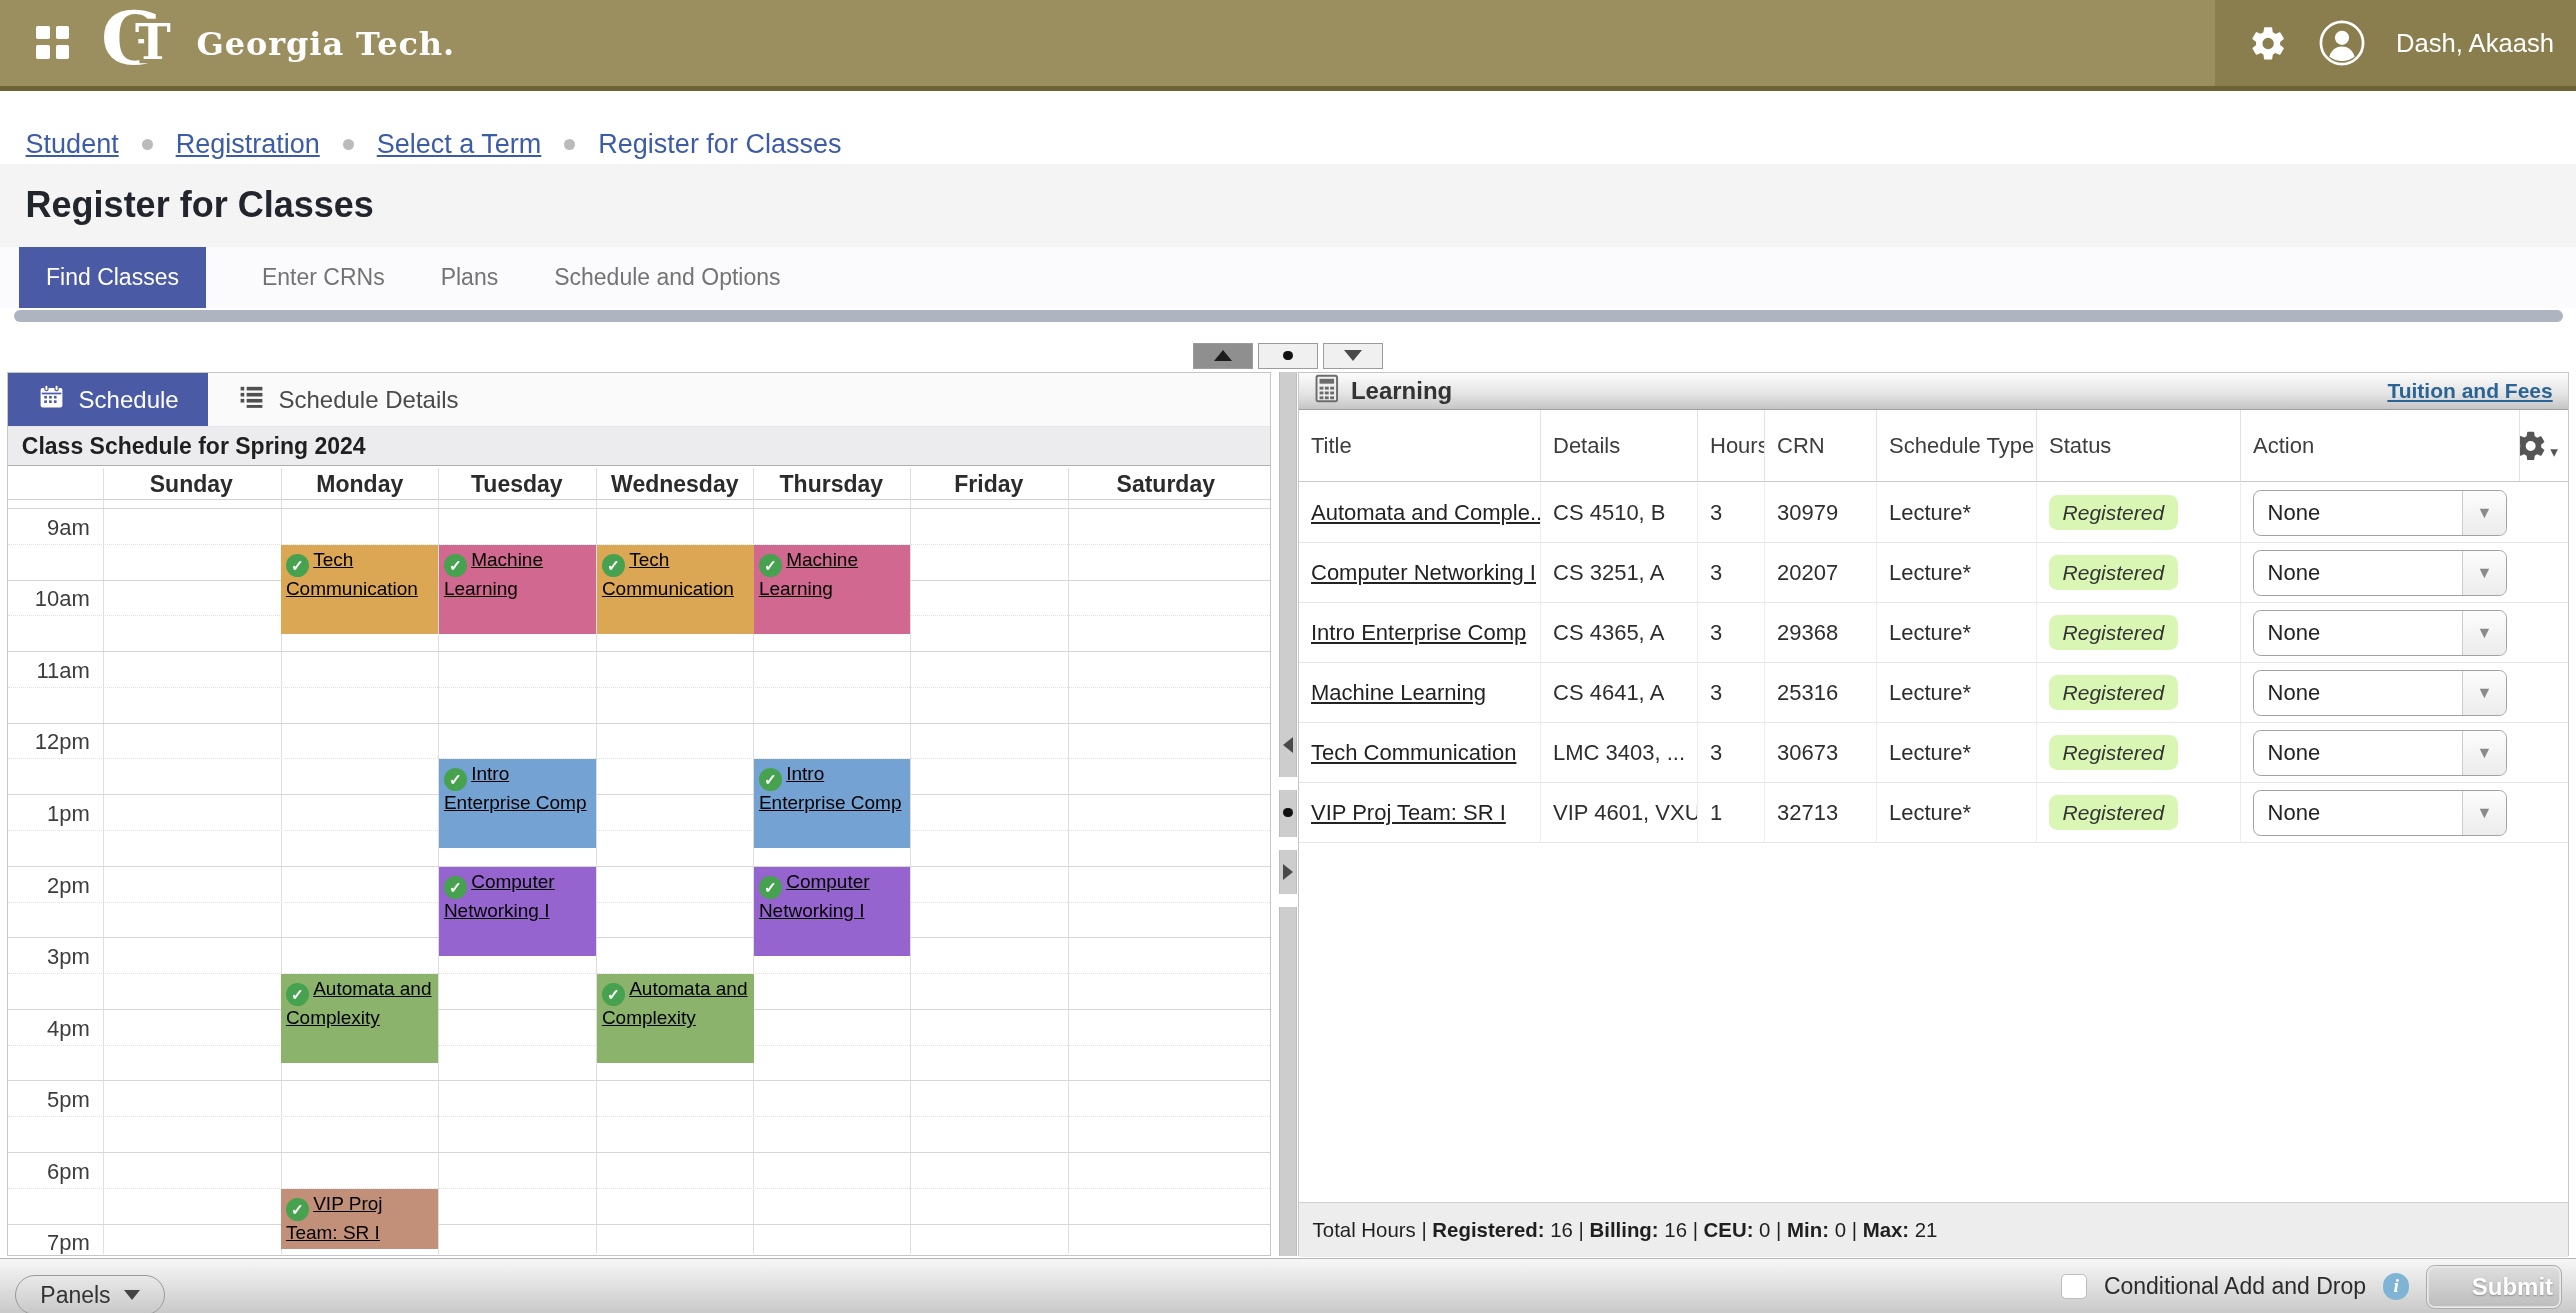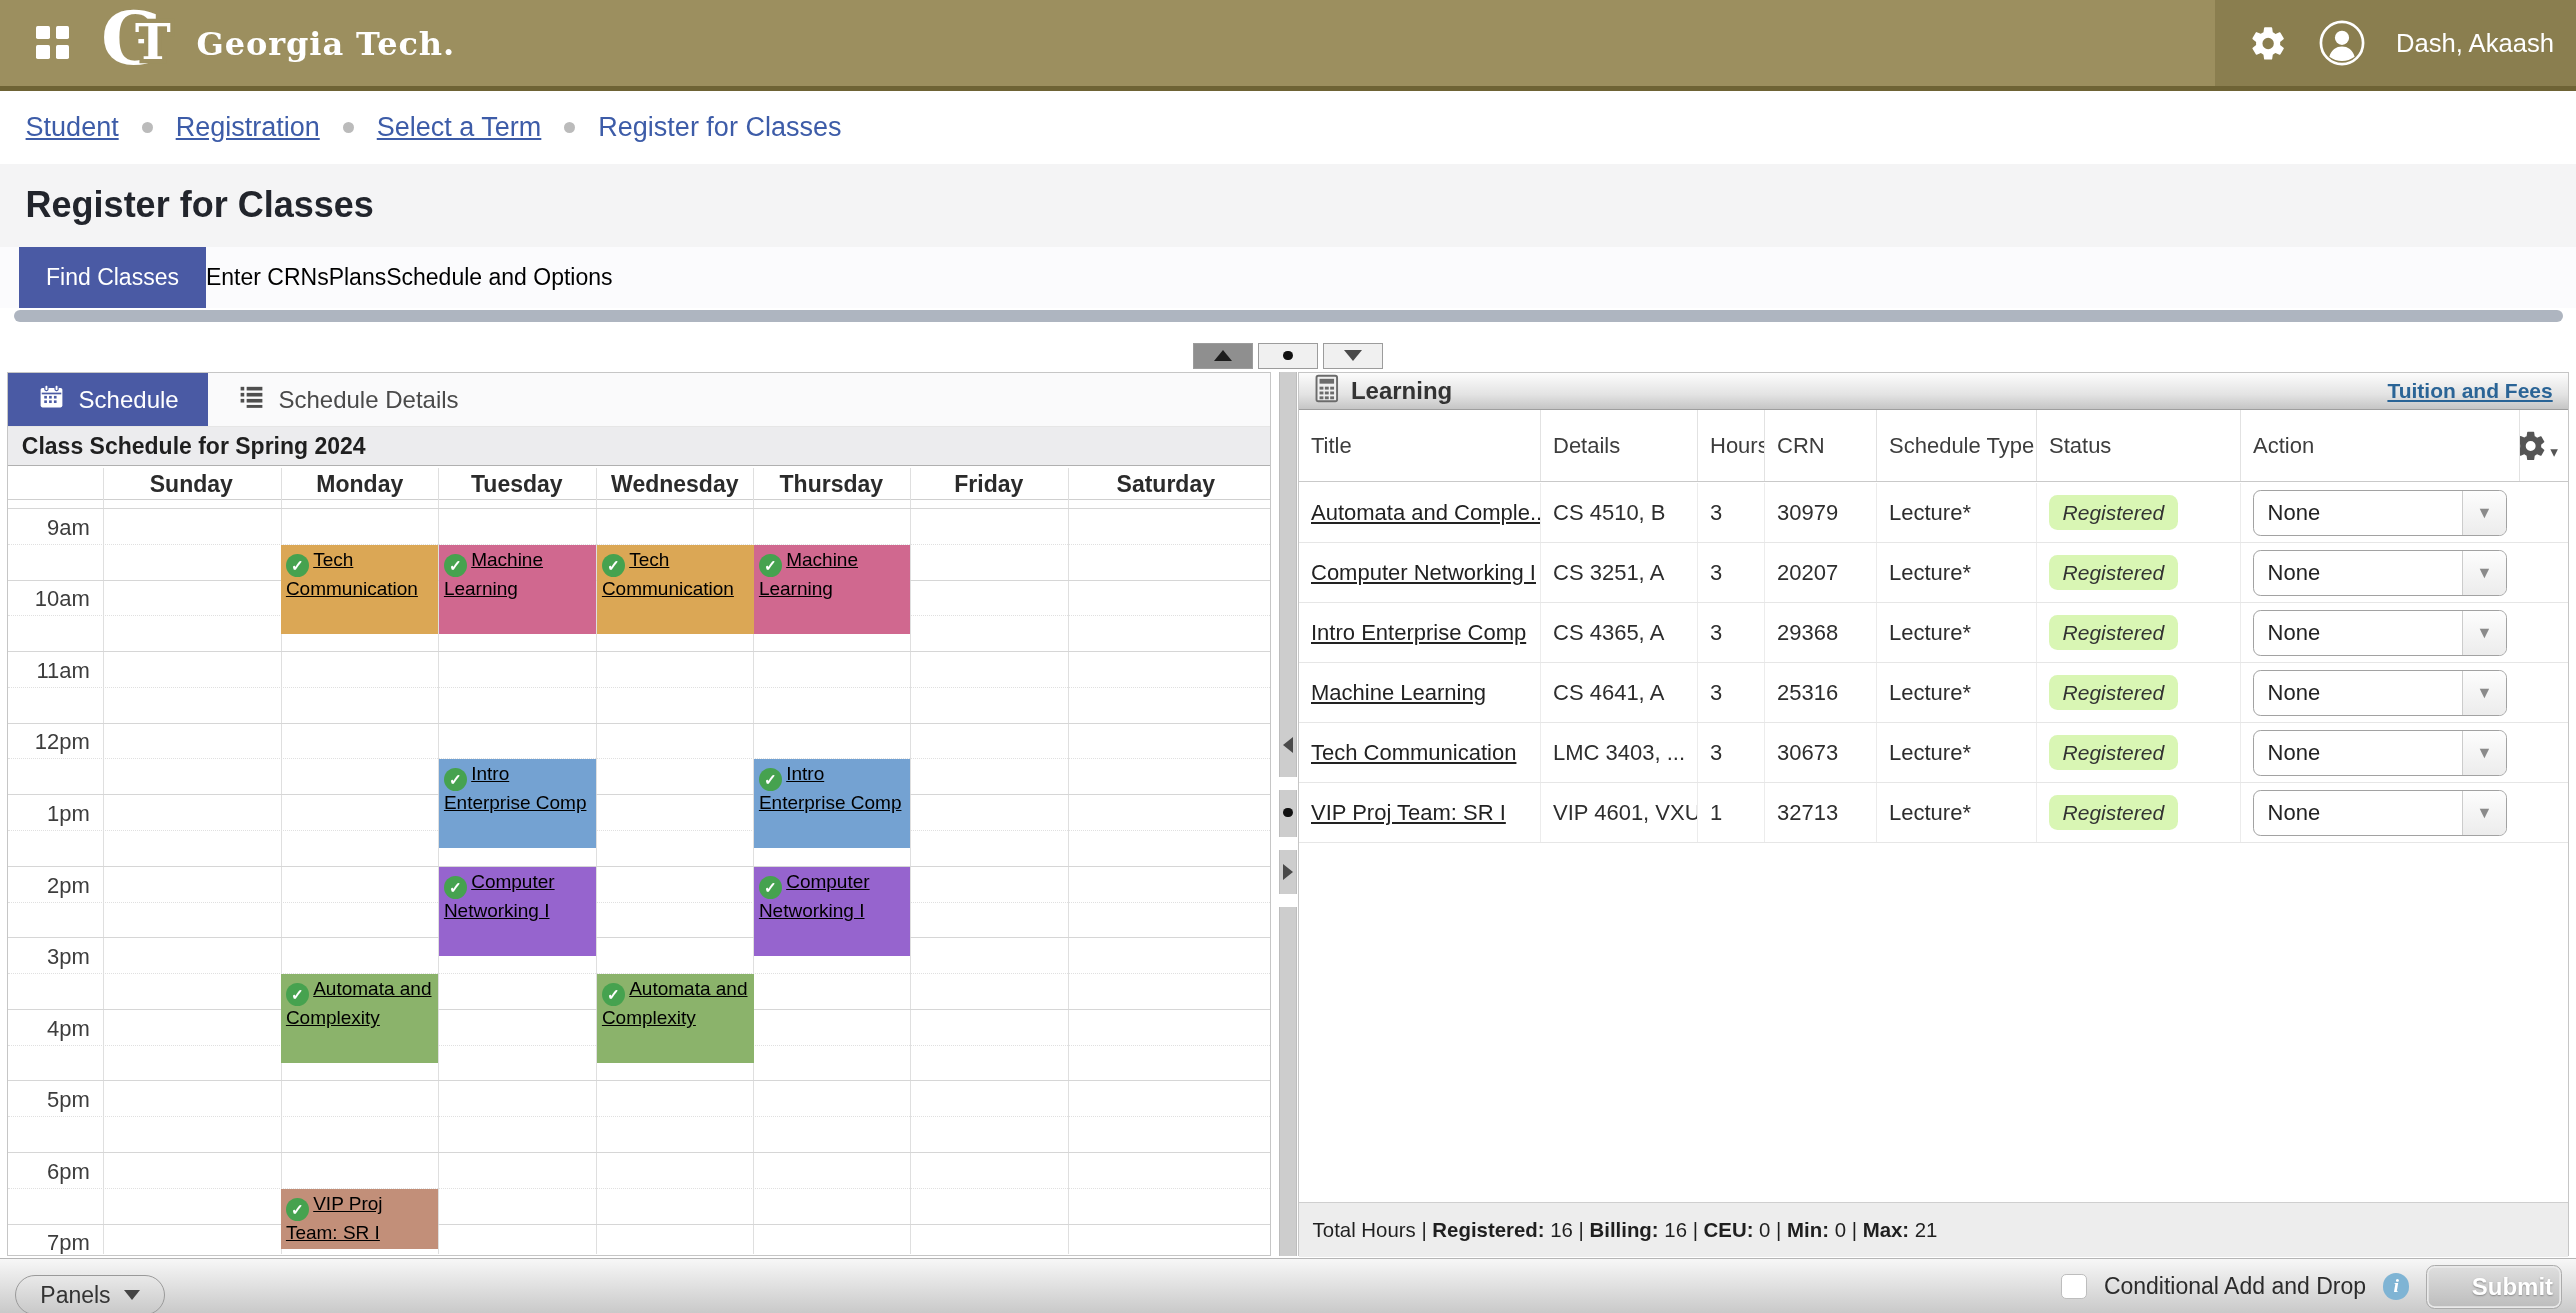--- a/index.html
+++ b/index.html
@@ -21,34 +21,34 @@
   .gt-t i{position:absolute;left:0;top:0;font-style:normal;font-family:"DejaVu Serif",serif;font-weight:bold;font-size:48px;}
   .gt-t .t-stroke{color:#9C8F5F;-webkit-text-stroke:8.5px #9C8F5F;}
   .gt-t .t-fill{color:#fff;}
   .gt-word{font-family:"DejaVu Serif",serif;font-weight:bold;font-size:32px;margin-left:13.6px;letter-spacing:0.9px;}
   .topbar-right{position:absolute;right:22px;top:0;height:86px;display:flex;align-items:center;gap:31px;}
   .tb-gear svg{display:block;}
   .tb-avatar svg{display:block;}
   .username{font-size:25.6px;color:#fff;cursor:pointer;}
 
   
-  .breadcrumb{position:absolute;left:0;top:91px;width:2576px;height:73px;background:#fff;
+  .breadcrumb{position:absolute;left:0;top:108px;width:2576px;height:73px;background:#fff;
     display:flex;align-items:center;gap:23px;padding-left:25.6px;font-size:27px;}
   .bc-link{color:#3D5CA8;text-decoration:underline;cursor:pointer;}
   .bc-current{text-decoration:none;}
   .bc-dot{width:11px;height:11px;border-radius:50%;background:#BBBBBB;flex:0 0 auto;}
 
   
   .title-bar{position:absolute;left:0;top:164px;width:2576px;height:83px;background:#F4F4F5;}
   .title-bar h1{margin:0;padding:20.4px 0 0 25.6px;font-size:36px;font-weight:bold;color:#22252C;}
 
   
   .main-tabs{position:absolute;left:0;top:247px;width:2576px;height:61px;background:#FBFBFD;
     display:flex;align-items:stretch;padding-left:19px;}
-  .mtab{display:flex;align-items:center;font-size:23px;color:#000000;cursor:pointer;white-space:nowrap;}
+  .mtab{display:flex;align-items:center;font-size:23px;color:#737373;margin-left:56px;cursor:pointer;white-space:nowrap;}
   .mtab.active{background:#4A5AA4;color:#fff;padding:0 27px;margin-left:0;}
   .h-scrollbar{position:absolute;left:13.6px;top:310px;width:2549px;height:12px;background:#AEB5C0;border-radius:6px;cursor:pointer;}
 
   
   .panel-controls{position:absolute;left:1193px;top:343px;display:flex;gap:5.1px;z-index:6;}
   .pc-btn{width:60px;height:25.6px;border:0.9px solid #9C9C9C;background:#F0F0F0;box-shadow:0 0 0 1.7px #fff;
     display:flex;align-items:center;justify-content:center;cursor:pointer;}
   .pc-btn.up{background:#8F8F8F;}
   .tri-up{width:0;height:0;border-left:9.4px solid transparent;border-right:9.4px solid transparent;border-bottom:11px solid #1c1c1c;}
   .tri-down{width:0;height:0;border-left:9.4px solid transparent;border-right:9.4px solid transparent;border-top:11px solid #4a4a4a;}

